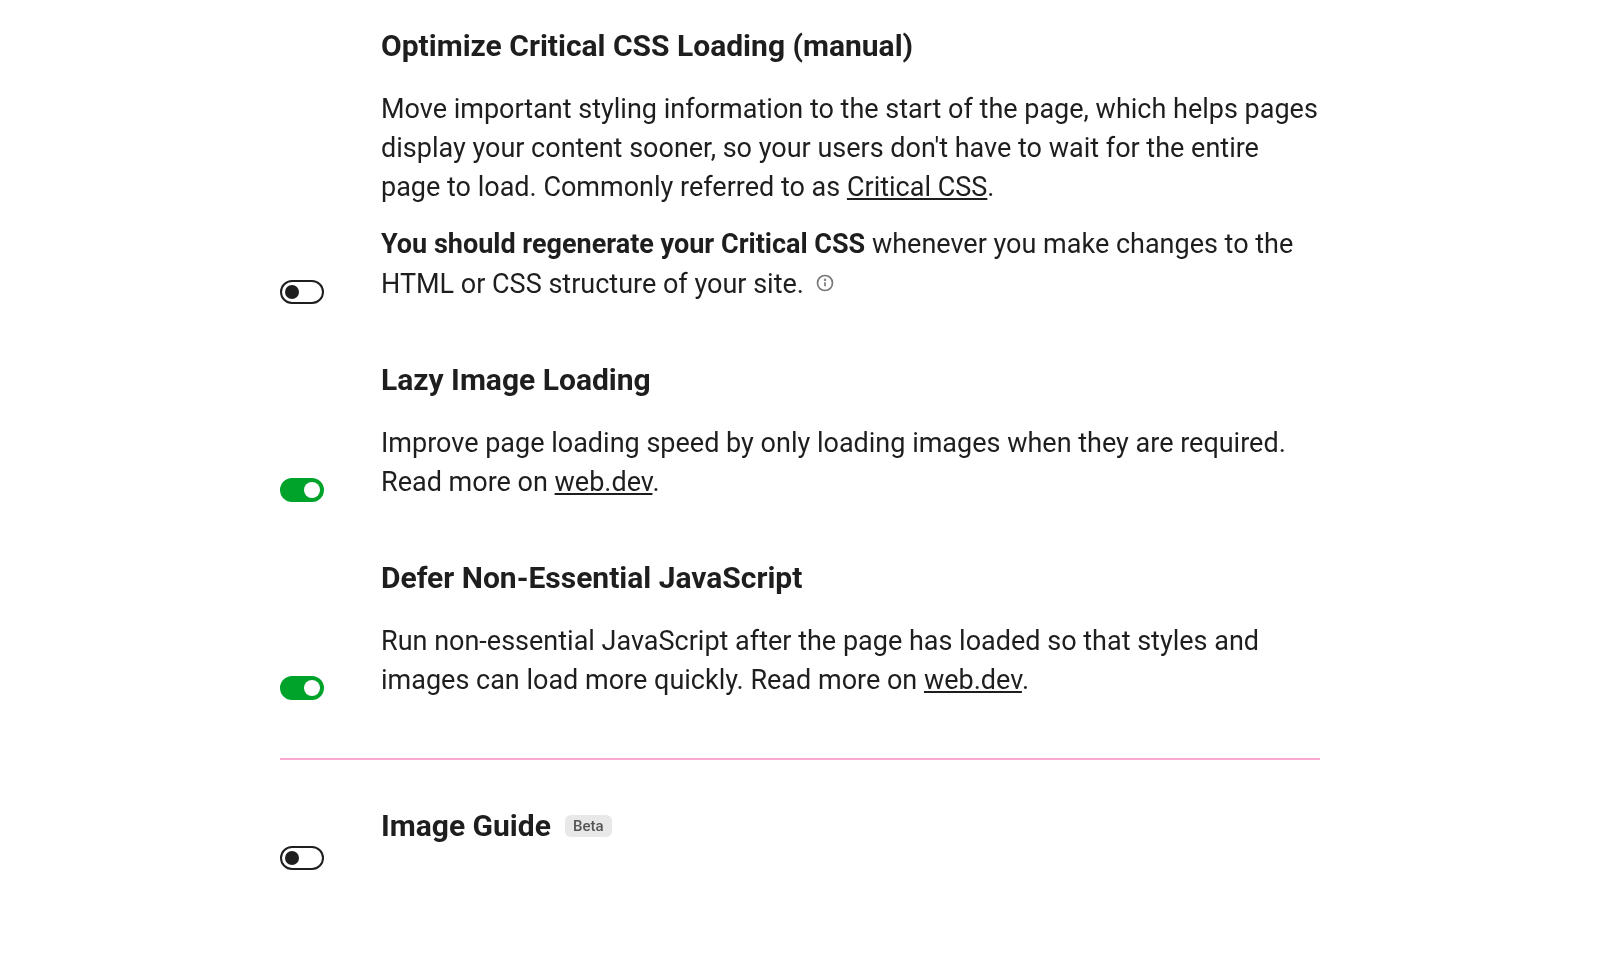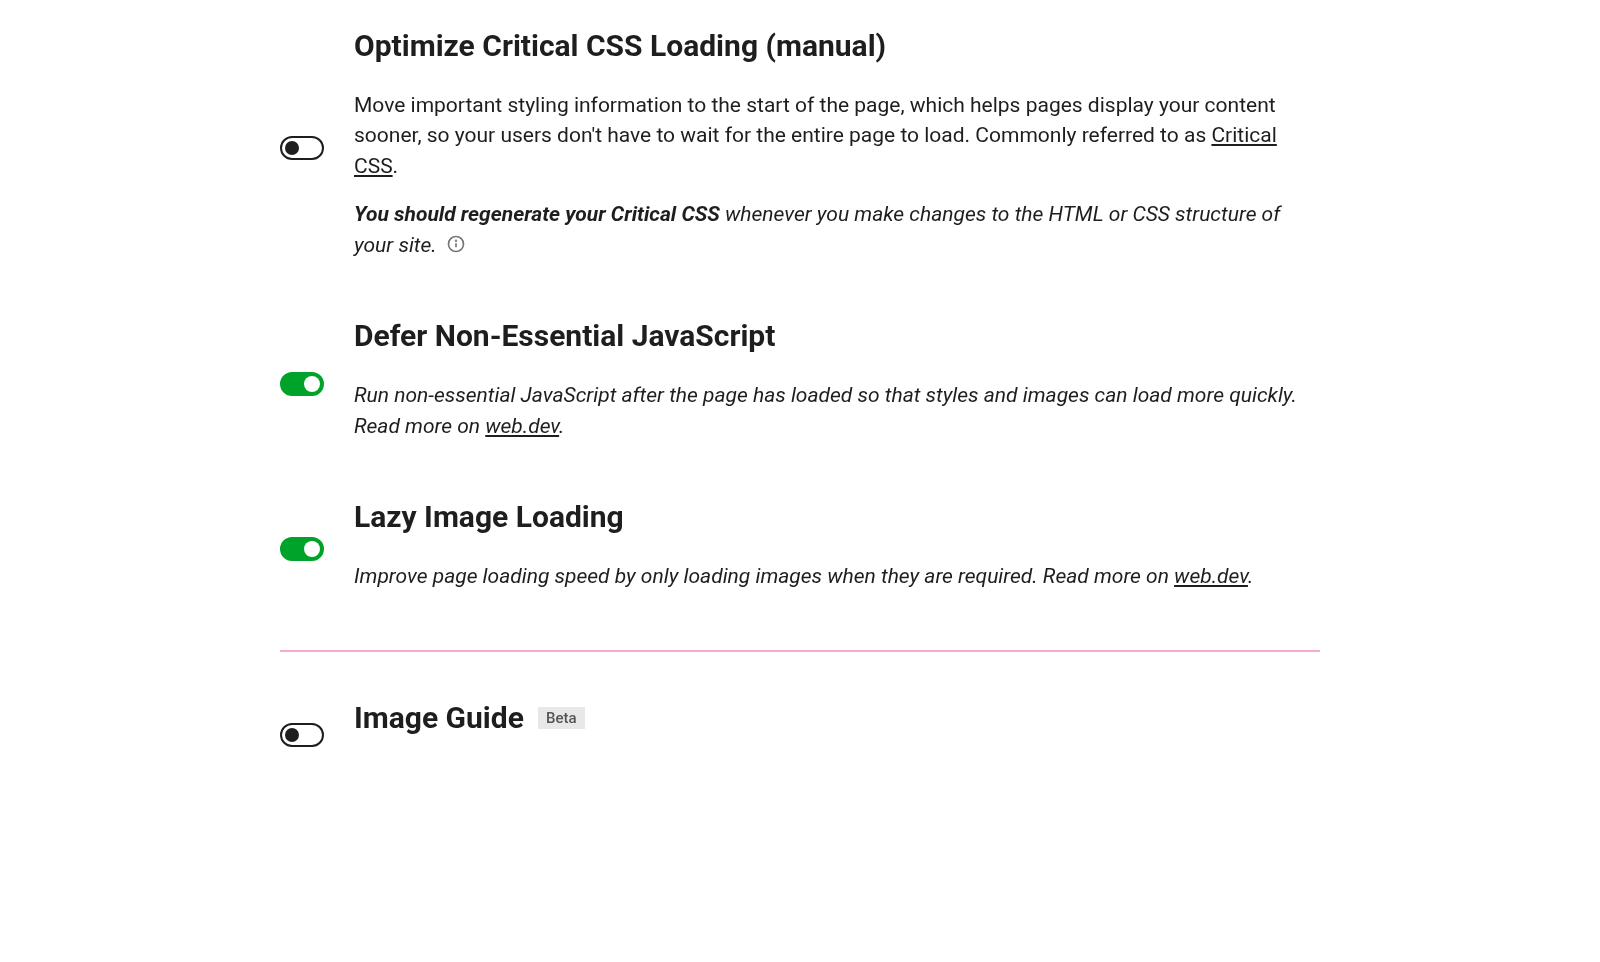--- a/index.html
+++ b/index.html
@@ -13,22 +13,22 @@
       color: #1e1e1e;
       padding: 28px 0 60px 0;
     }
     .container {
       max-width: 1080px;
       margin: 0 auto;
       padding: 0 20px;
     }
     .setting-row {
       display: flex;
-      align-items: center;
-      gap: 30px;
+      align-items: flex-end;
+      gap: 57px;
       margin-bottom: 58px;
     }
     .setting-row.with-divider {
       border-top: 2px solid #f9a8d4;
       padding-top: 48px;
       margin-top: 0;
     }
     .toggle-column {
       flex-shrink: 0;
       padding-top: 8px;
@@ -82,32 +82,31 @@
       gap: 14px;
       line-height: 1.2;
     }
     .badge {
       display: inline-block;
       font-size: 15px;
       font-weight: 500;
       background: #e8e8e8;
       color: #555;
       padding: 2px 8px;
-      border-radius: 0;
+      border-radius: 6px;
       vertical-align: middle;
     }
     .setting-description {
-      font-size: 21px;
+      font-size: 27px;
       line-height: 1.45;
       color: #1e1e1e;
       margin-bottom: 18px;
     }
     .setting-description:last-child {
       margin-bottom: 0;
-      font-style: italic;
     }
     .setting-description a,
     .link {
       color: #1e1e1e;
       text-decoration: underline;
       cursor: pointer;
     }
     .setting-description strong {
       font-weight: 700;
     }
@@ -158,40 +157,40 @@
   </div>
 
   <div class="setting-row">
     <div class="toggle-column">
       <div class="toggle on">
         <div class="knob"></div>
       </div>
     </div>
     <div class="content-column">
       <h2 class="setting-title">
+        <span>Lazy Image Loading</span>
+      </h2>
+      <p class="setting-description">
+        <span>Improve page loading speed by only loading images when they are required. Read more on </span><a class="link">web.dev</a><span>.</span>
+      </p>
+    </div>
+  </div>
+
+  <div class="setting-row">
+    <div class="toggle-column">
+      <div class="toggle on">
+        <div class="knob"></div>
+      </div>
+    </div>
+    <div class="content-column">
+      <h2 class="setting-title">
         <span>Defer Non-Essential JavaScript</span>
       </h2>
       <p class="setting-description">
         <span>Run non-essential JavaScript after the page has loaded so that styles and images can load more quickly. Read more on </span><a class="link">web.dev</a><span>.</span>
-      </p>
-    </div>
-  </div>
-
-  <div class="setting-row">
-    <div class="toggle-column">
-      <div class="toggle on">
-        <div class="knob"></div>
-      </div>
-    </div>
-    <div class="content-column">
-      <h2 class="setting-title">
-        <span>Lazy Image Loading</span>
-      </h2>
-      <p class="setting-description">
-        <span>Improve page loading speed by only loading images when they are required. Read more on </span><a class="link">web.dev</a><span>.</span>
       </p>
     </div>
   </div>
 
   <div class="setting-row with-divider">
     <div class="toggle-column">
       <div class="toggle off">
         <div class="knob"></div>
       </div>
     </div>

